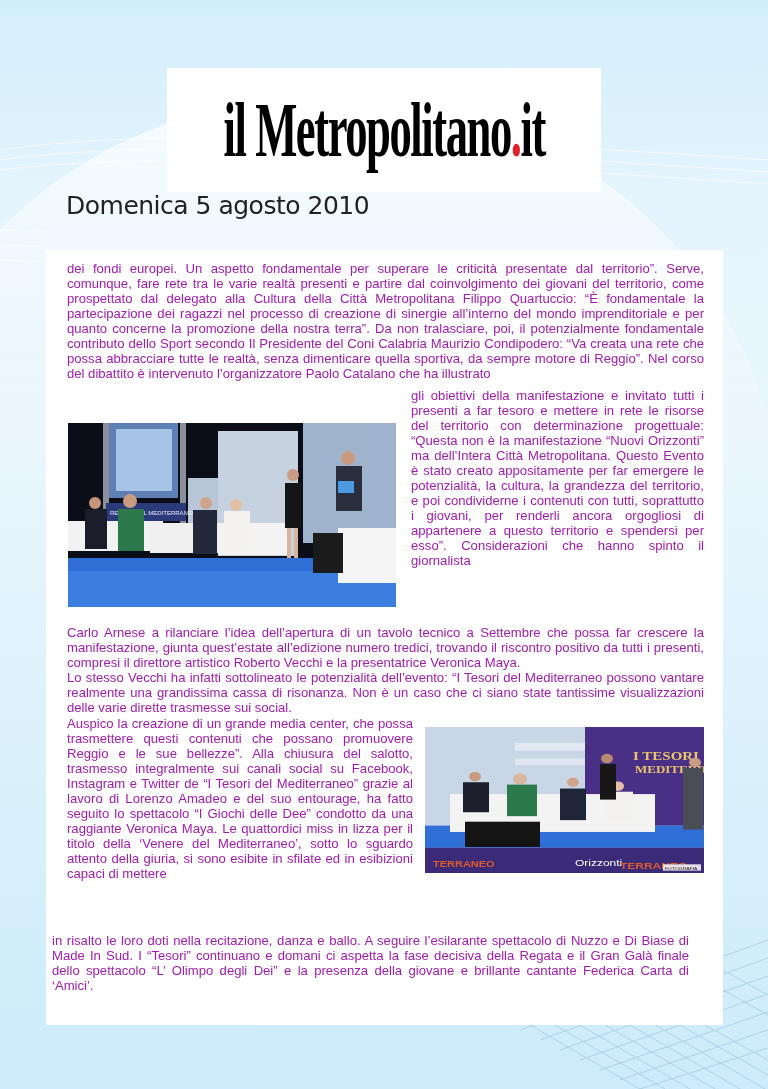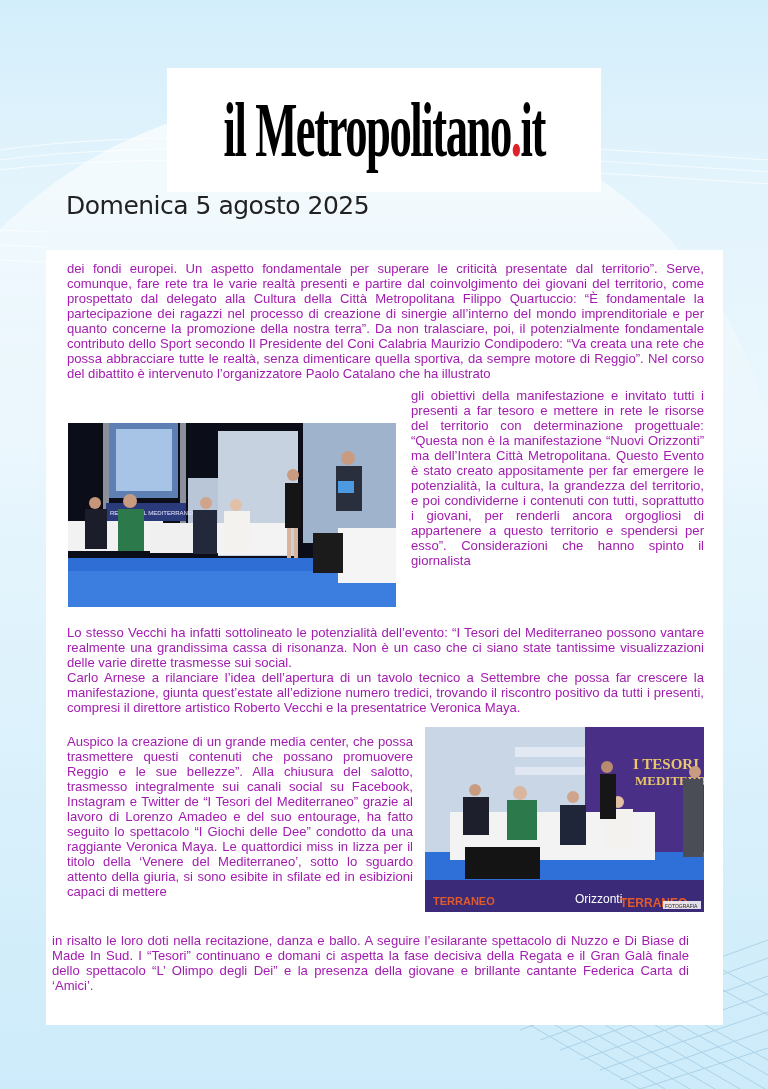--- a/index.html
+++ b/index.html
@@ -51,27 +51,27 @@
       position: absolute;
       font-size: 13.1px;
       line-height: 15px;
       color: #a21caf;
       text-align: justify;
     }
     .text p { margin: 0; }
     .t1 { left: 67px; top: 261px; width: 637px; }
     .t2 { left: 411px; top: 388px; width: 293px; }
     .t3 { left: 67px; top: 625px; width: 637px; }
-    .t4 { left: 67px; top: 734px; width: 346px; }
+    .t4 { left: 67px; top: 716px; width: 346px; }
     .t5 { left: 52px; top: 933px; width: 637px; }
     .photo {
       position: absolute; overflow: hidden;
     }
     .photo1 { left: 68px; top: 423px; width: 328px; height: 184px; background: #0d0f1a; }
-    .photo2 { left: 425px; top: 727px; width: 279px; height: 185px; background: #4d7c0f; }
+    .photo2 { left: 425px; top: 727px; width: 279px; height: 146px; background: #4d7c0f; }
     .photo svg { display: block; width: 100%; height: 100%; }
   </style>
 </head>
 <body>
 
 <div class="bg-swoosh"></div>
 <svg class="bg-lines" viewBox="0 0 768 1089">
   <g stroke="#9fc9e0" stroke-width="1" opacity="0.75" fill="none">
     <path d="M520 1030 L768 940"></path>
     <path d="M540 1040 L768 958"></path>
@@ -98,21 +98,21 @@
     <path d="M0 230 L46 232"></path>
     <path d="M0 245 L46 247"></path>
     <path d="M0 260 L46 262"></path>
   </g>
 </svg>
 
 <div class="masthead">
   <div class="masthead-text"><span>il Metropolitano</span><span class="masthead-dot">.</span><span>it</span></div>
 </div>
 
-<div class="date">Domenica 5 agosto 2025</div>
+<div class="date">Domenica 5 agosto 2010</div>
 
 <div class="panel"></div>
 
 <div class="text t1">
   <p>dei fondi europei. Un aspetto fondamentale per superare le criticità presentate dal territorio”. Serve, comunque, fare rete tra le varie realtà presenti e partire dal coinvolgimento dei giovani del territorio, come prospettato dal delegato alla Cultura della Città Metropolitana Filippo Quartuccio: “È fondamentale la partecipazione dei ragazzi nel processo di creazione di sinergie all’interno del mondo imprenditoriale e per quanto concerne la promozione della nostra terra”. Da non tralasciare, poi, il potenzialmente fondamentale contributo dello Sport secondo Il Presidente del Coni Calabria Maurizio Condipodero: “Va creata una rete che possa abbracciare tutte le realtà, senza dimenticare quella sportiva, da sempre motore di Reggio”. Nel corso del dibattito è intervenuto l’organizzatore Paolo Catalano che ha illustrato</p>
 </div>
 
 <div class="photo photo1">
   <svg viewBox="0 0 328 184" preserveAspectRatio="none">
     <rect x="0" y="0" width="328" height="184" fill="#0b0d18"></rect>
@@ -148,22 +148,22 @@
     <rect x="270" y="58" width="16" height="12" fill="#4d9ae0"></rect>
     <rect x="245" y="110" width="30" height="40" fill="#1b1b1b"></rect>
   </svg>
 </div>
 
 <div class="text t2">
   <p>gli obiettivi della manifestazione e invitato tutti i presenti a far tesoro e mettere in rete le risorse del territorio con determinazione progettuale: “Questa non è la manifestazione “Nuovi Orizzonti” ma dell’Intera Città Metropolitana. Questo Evento è stato creato appositamente per far emergere le potenzialità, la cultura, la grandezza del territorio, e poi condividerne i contenuti con tutti, soprattutto i giovani, per renderli ancora orgogliosi di appartenere a questo territorio e spendersi per esso”. Considerazioni che hanno spinto il giornalista</p>
 </div>
 
 <div class="text t3">
+  <p style="text-align: justify;">Carlo Arnese a rilanciare l’idea dell’apertura di un tavolo tecnico a Settembre che possa far crescere la manifestazione, giunta quest’estate all’edizione numero tredici, trovando il riscontro positivo da tutti i presenti, compresi il direttore artistico Roberto Vecchi e la presentatrice Veronica Maya.</p>
   <p>Lo stesso Vecchi ha infatti sottolineato le potenzialità dell’evento: “I Tesori del Mediterraneo possono vantare realmente una grandissima cassa di risonanza. Non è un caso che ci siano state tantissime visualizzazioni delle varie dirette trasmesse sui social.</p>
-  <p style="text-align: justify;">Carlo Arnese a rilanciare l’idea dell’apertura di un tavolo tecnico a Settembre che possa far crescere la manifestazione, giunta quest’estate all’edizione numero tredici, trovando il riscontro positivo da tutti i presenti, compresi il direttore artistico Roberto Vecchi e la presentatrice Veronica Maya.</p>
 </div>
 
 <div class="text t4">
   <p>Auspico la creazione di un grande media center, che possa trasmettere questi contenuti che possano promuovere Reggio e le sue bellezze”. Alla chiusura del salotto, trasmesso integralmente sui canali social su Facebook, Instagram e Twitter de “I Tesori del Mediterraneo” grazie al lavoro di Lorenzo Amadeo e del suo entourage, ha fatto seguito lo spettacolo “I Giochi delle Dee” condotto da una raggiante Veronica Maya. Le quattordici miss in lizza per il titolo della ‘Venere del Mediterraneo’, sotto lo sguardo attento della giuria, si sono esibite in sfilate ed in esibizioni capaci di mettere</p>
 </div>
 
 <div class="photo photo2">
   <svg viewBox="0 0 279 185" preserveAspectRatio="none">
     <rect x="0" y="0" width="279" height="185" fill="#b9c9dd"></rect>
     <rect x="0" y="0" width="160" height="125" fill="#c9d6e6"></rect>

